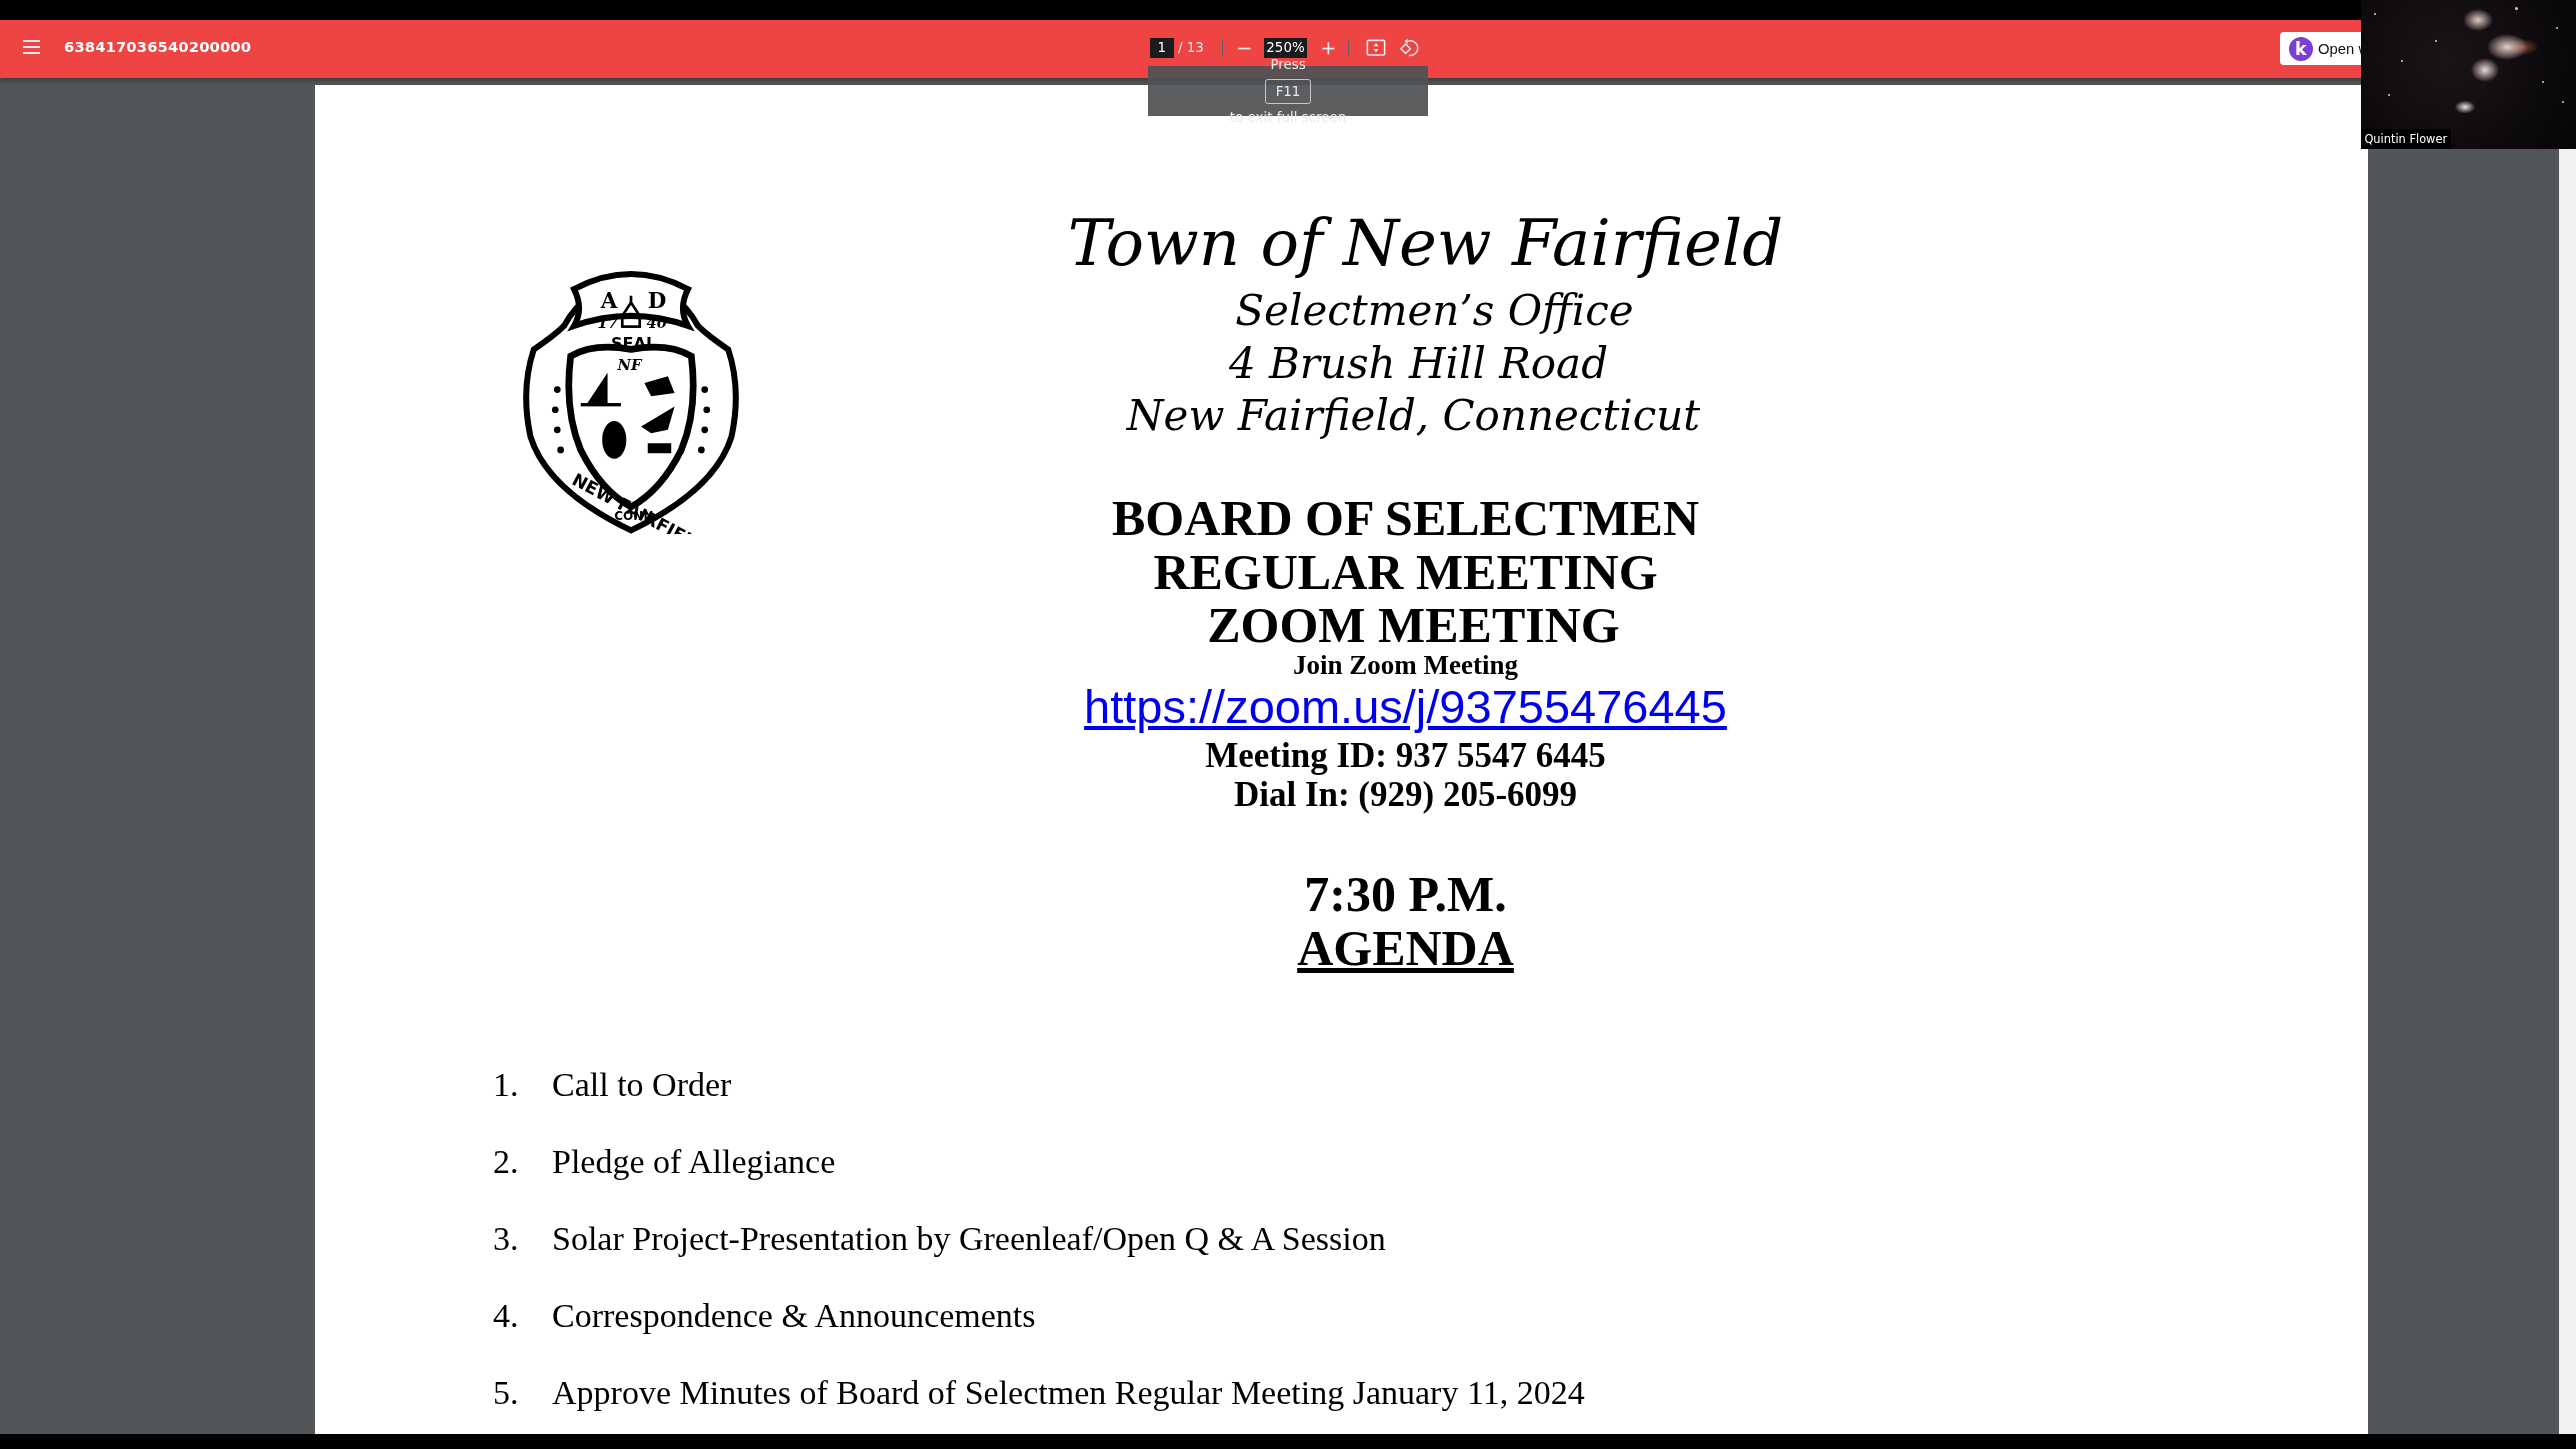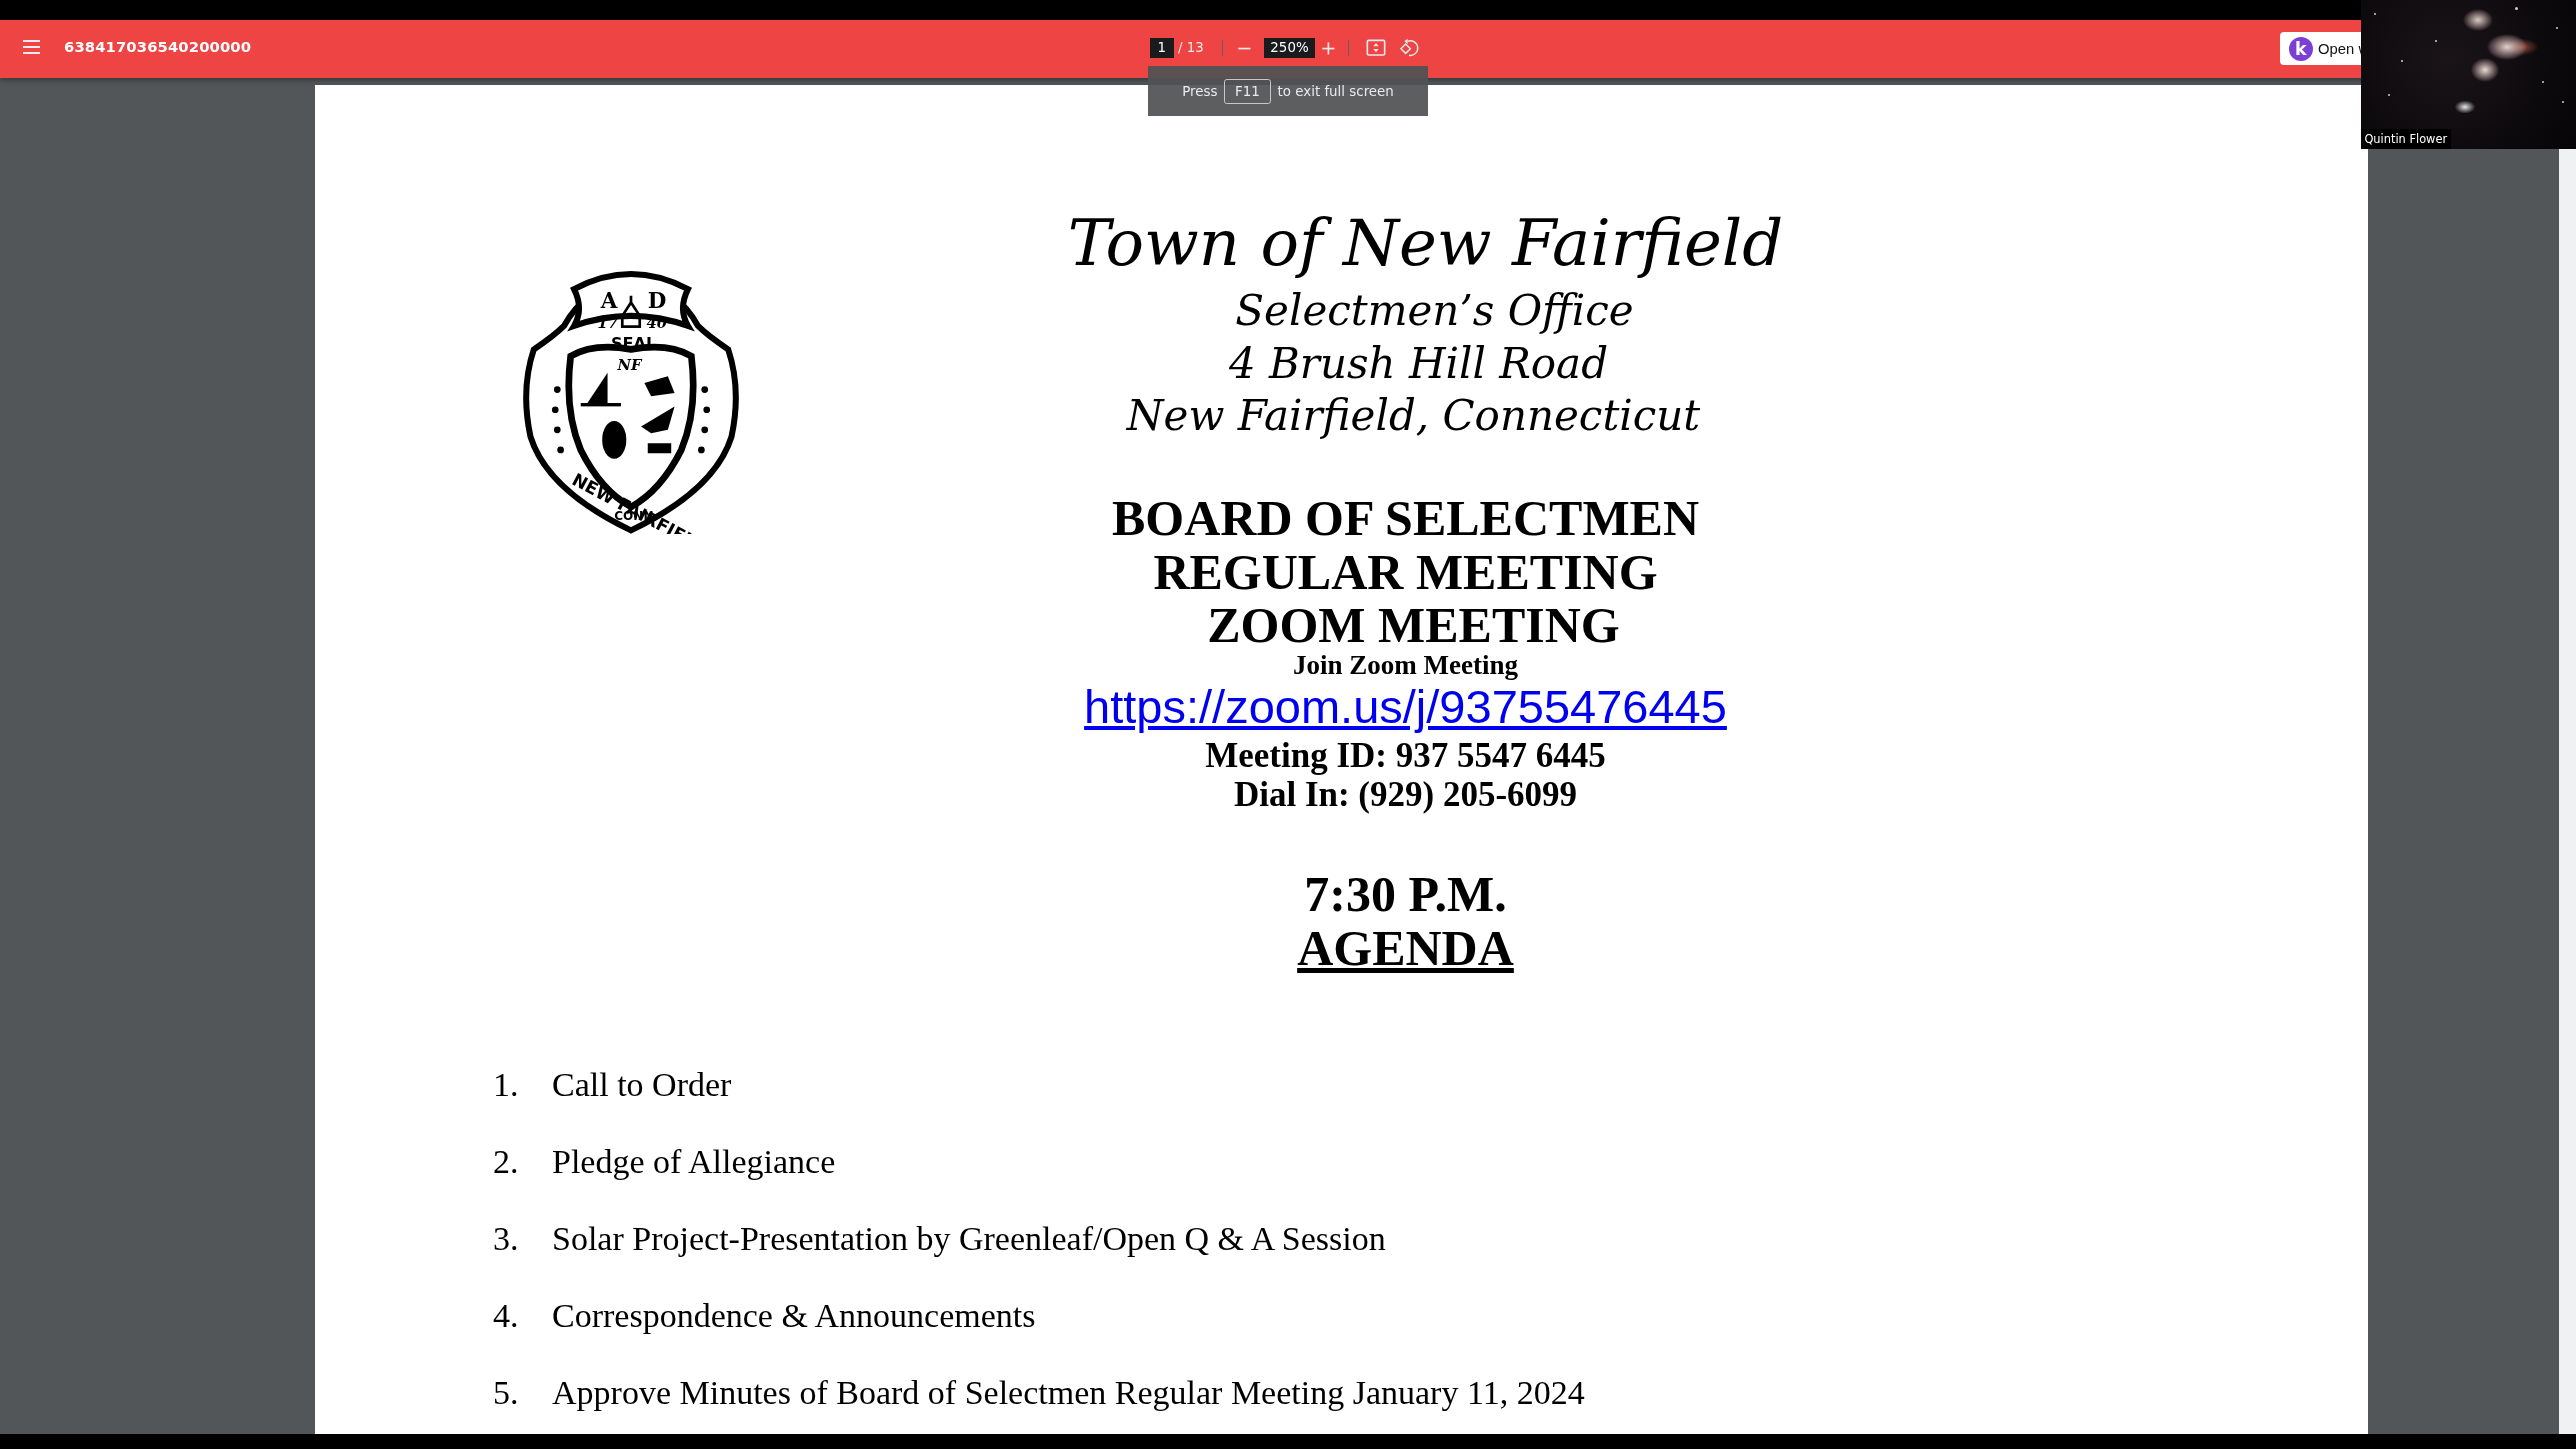--- a/index.html
+++ b/index.html
@@ -7,37 +7,37 @@
   .topbar-black { position:absolute; left:0; top:0; width:2576px; height:20px; background:#000; }
   .viewer-bg { position:absolute; left:0; top:20px; width:2576px; height:1414px; background:#525659; }
   .toolbar { position:absolute; left:0; top:20px; width:2576px; height:58px; background:#ef4444; box-shadow:0 2.7px 5.4px rgba(0,0,0,0.35); z-index:5; }
   .hamburger { position:absolute; left:23px; top:20px; width:17.4px; height:14.8px; cursor:pointer; }
   .hamburger span { position:absolute; left:0; width:17.4px; height:2px; background:#e8eaed; }
   .doc-title { position:absolute; left:64px; top:18px; color:#fff; font-size:14.8px; font-weight:bold; letter-spacing:0.1px; }
   .page-input { position:absolute; left:1150px; top:18px; width:23.5px; height:20px; background:#191b1c; color:#fff; font-size:13.4px; line-height:20px; text-align:center; }
   .page-total { position:absolute; left:1178px; top:18px; color:#e8eaed; font-size:13.4px; line-height:20px; }
   .sep { position:absolute; top:20px; width:1.3px; height:16px; background:#5f6368; }
   .tb-btn { position:absolute; top:16px; width:24px; height:24px; color:#e8eaed; display:flex; align-items:center; justify-content:center; cursor:pointer; }
-  .zoom-input { position:absolute; left:1264px; top:18px; width:51px; height:20px; background:#191b1c; color:#fff; font-size:13.4px; line-height:20px; text-align:center; }
+  .zoom-input { position:absolute; left:1264px; top:18px; width:43px; height:20px; background:#191b1c; color:#fff; font-size:13.4px; line-height:20px; text-align:center; }
   .open-with { position:absolute; left:2280px; top:12px; width:94px; height:33px; background:#fff; border-radius:4px; display:flex; align-items:center; cursor:pointer; overflow:hidden; }
   .open-with .k { width:24px; height:24px; border-radius:50%; background:#7b3fd6; color:#fff; font-weight:bold; font-size:17.4px; margin-left:8.7px; display:flex; align-items:center; justify-content:center; }
   .open-with .lbl { margin-left:5.4px; color:#111; font-size:14.8px; font-family:"Liberation Sans", sans-serif; white-space:nowrap; }
   .webcam { position:absolute; left:2361px; top:0; width:215px; height:149px; z-index:20; overflow:hidden;
     background:
       radial-gradient(ellipse 27px 17.4px at 146px 47px, rgba(240,220,210,0.95), rgba(200,160,170,0.3) 60%, transparent 75%),
       radial-gradient(ellipse 20px 14.8px at 117px 20px, rgba(240,225,215,0.9), rgba(180,140,150,0.3) 60%, transparent 75%),
       radial-gradient(ellipse 19px 16px at 124px 70px, rgba(245,230,220,0.95), rgba(190,150,160,0.3) 60%, transparent 75%),
       radial-gradient(ellipse 23.5px 12px at 161px 47px, rgba(220,110,80,0.6), transparent 70%),
       radial-gradient(ellipse 14.8px 9.4px at 104px 107px, rgba(255,255,255,0.9), transparent 70%),
       radial-gradient(circle at 40% 40%, #1a1418, #050406);
   }
   .webcam .star { position:absolute; width:2px; height:2px; background:#fff; border-radius:50%; opacity:0.8; }
   .webcam .name { position:absolute; left:0; bottom:0; background:#000; color:#fff; font-size:11.4px; padding:2.7px 4px 3.4px 3.4px; font-family:"DejaVu Sans", sans-serif; }
   .page { position:absolute; left:315px; top:85px; width:2053px; height:1350px; background:#fff; overflow:hidden; }
-  .toast { position:absolute; left:1148px; top:66px; width:280px; height:50px; background:rgba(80,82,84,0.93); z-index:6; color:#e8eaed; font-size:13.4px; display:flex; align-items:center; justify-content:center; gap:6.7px; }
+  .toast { position:absolute; left:1148px; top:66px; width:280px; height:50px; background:rgba(80,82,84,0.93); z-index:6; color:#e8eaed; font-size:13.4px; display:flex; align-items:center; justify-content:center; gap:6.7px;flex-direction:column; }
   .toast .key { border:1.3px solid #c8c8c8; border-radius:2.7px; padding:4px 10px; }
   .scroll-track { position:absolute; left:2559px; top:107px; width:17px; height:1327px; background:#f0f1f2; }
   .scroll-thumb { position:absolute; left:2561px; top:121px; width:14px; height:28px; background:#c1c1c1; }
   .bottom-black { position:absolute; left:0; top:1434px; width:2576px; height:14.8px; background:#000; }
   .c { position:absolute; left:0; width:100%; text-align:center; color:#000; white-space:nowrap; }
   .script { font-family:"DejaVu Serif", serif; font-style:italic; }
   .bold-serif { font-family:"Liberation Serif", serif; font-weight:bold; }
   .seal { position:absolute; left:192px; top:177px; width:248px; height:272px; }
   .agenda-item { position:absolute; left:0; height:40px; color:#000; font-family:"Liberation Serif", serif; font-size:34px; white-space:nowrap; }
   .agenda-item .num { position:absolute; left:178px; }

